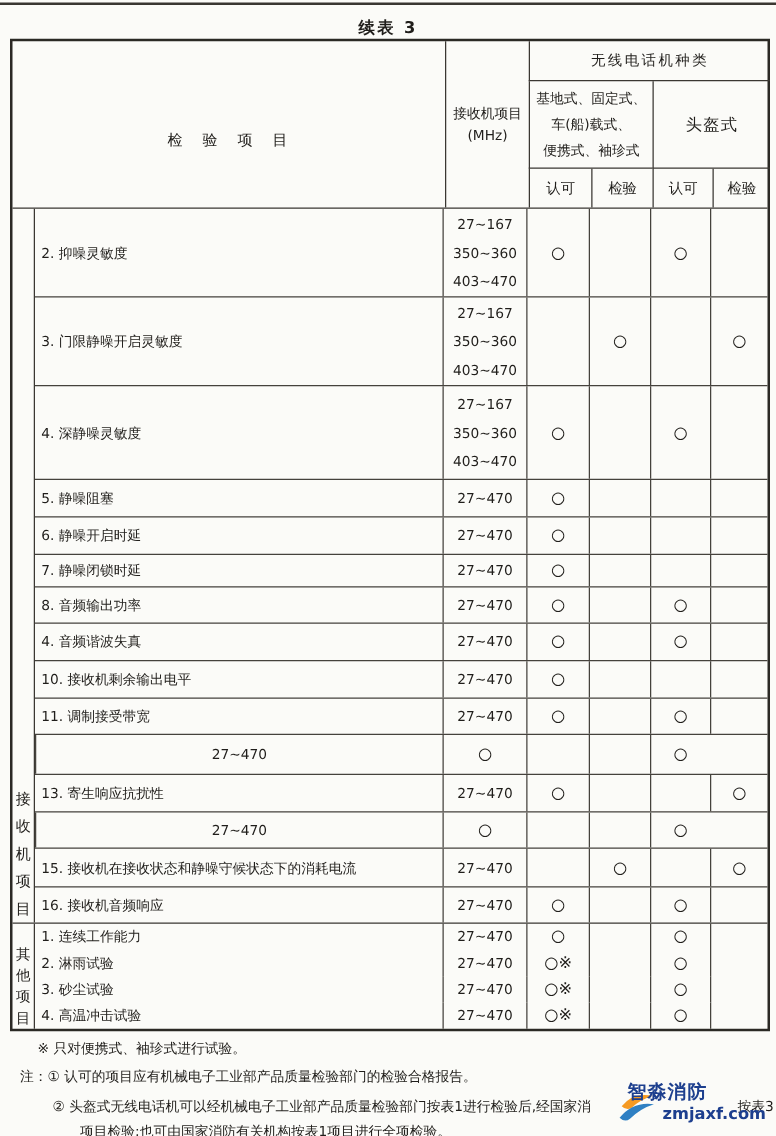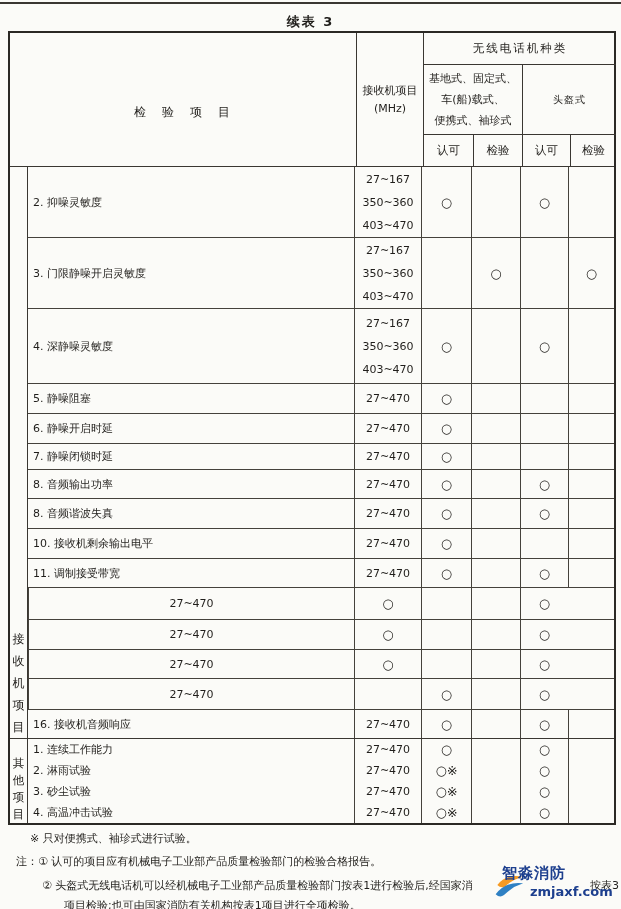--- a/index.html
+++ b/index.html
@@ -15,21 +15,21 @@
   
   .tbl { position:relative; margin-left:8px; width:608px; border:2px solid #2b2925; }
   .cellc { display:flex; align-items:center; justify-content:center; text-align:center; }
 
   .thead { display:grid; grid-template-columns:346px 67px 50px 49px 48px 46px;
            grid-template-rows:32px 70px 31px; border-bottom:1px solid #3a3732; }
   .h-item  { grid-area:1/1/4/2; font-size:12px; letter-spacing:2px;margin-top:25px; }
   .h-freq  { grid-area:1/2/4/3; border-left:1px solid #3a3732; flex-direction:column; font-size:11px; line-height:18px; }
   .h-types { grid-area:1/3/2/7; border-left:1px solid #3a3732; border-bottom:1px solid #3a3732; font-size:11.5px; letter-spacing:2px; }
   .h-g1    { grid-area:2/3/3/5; border-left:1px solid #3a3732; border-bottom:1px solid #3a3732; flex-direction:column; font-size:11px; line-height:21px; }
-  .h-g2    { grid-area:2/5/3/7; border-left:1px solid #3a3732; border-bottom:1px solid #3a3732; font-size:10px; letter-spacing:1px; }
+  .h-g2    { grid-area:2/5/3/7; border-left:1px solid #3a3732; border-bottom:1px solid #3a3732; font-size:13px; letter-spacing:1px; }
   .h-s     { border-left:1px solid #3a3732; font-size:11.5px; }
   .h-s1{grid-area:3/3/4/4;} .h-s2{grid-area:3/4/4/5;} .h-s3{grid-area:3/5/4/6;} .h-s4{grid-area:3/6/4/7;}
 
   .section { display:flex; align-items:stretch; }
   .section + .section { border-top:1px solid #3a3732; }
   .sec-label { width:20px; border-right:1px solid #3a3732; display:flex; align-items:flex-end; justify-content:center; }
   .label-text { width:13px; text-align:center; word-break:break-all; }
   .lh-wide  { font-size:12px; line-height:22px; }
   .lh-tight { font-size:11.5px; line-height:17px; }
   .rows { flex:1; display:flex; flex-direction:column; }
@@ -160,21 +160,21 @@
               <div class="cell c-item">8. 音频输出功率</div>
               <div class="cell c-freq lh23">
                 <div>27~470</div>
               </div>
               <div class="cell c-mark">○</div>
               <div class="cell c-mark"></div>
               <div class="cell c-mark">○</div>
               <div class="cell c-mark"></div>
             </div>
             <div class="row" style="height: 30px;">
-              <div class="cell c-item">8. 音频谐波失真</div>
+              <div class="cell c-item">4. 音频谐波失真</div>
               <div class="cell c-freq lh23">
                 <div>27~470</div>
               </div>
               <div class="cell c-mark">○</div>
               <div class="cell c-mark"></div>
               <div class="cell c-mark">○</div>
               <div class="cell c-mark"></div>
             </div>
             <div class="row" style="height: 30px;">
               <div class="cell c-item">10. 接收机剩余输出电平</div>
@@ -199,38 +199,40 @@
             <div class="row" style="height: 32px;">
               <div class="cell c-freq lh23">
                 <div>27~470</div>
               </div>
               <div class="cell c-mark">○</div>
               <div class="cell c-mark"></div>
               <div class="cell c-mark"></div>
               <div class="cell c-mark">○</div>
             </div>
             <div class="row" style="height: 30px;">
+              <div class="cell c-item">13. 寄生响应抗扰性</div>
               <div class="cell c-freq lh23">
                 <div>27~470</div>
               </div>
               <div class="cell c-mark">○</div>
               <div class="cell c-mark"></div>
               <div class="cell c-mark"></div>
               <div class="cell c-mark">○</div>
             </div>
             <div class="row" style="height: 29px;">
               <div class="cell c-freq lh23">
                 <div>27~470</div>
               </div>
               <div class="cell c-mark">○</div>
               <div class="cell c-mark"></div>
               <div class="cell c-mark"></div>
               <div class="cell c-mark">○</div>
             </div>
             <div class="row" style="height: 31px;">
+              <div class="cell c-item">15. 接收机在接收状态和静噪守候状态下的消耗电流</div>
               <div class="cell c-freq lh23">
                 <div>27~470</div>
               </div>
               <div class="cell c-mark"></div>
               <div class="cell c-mark">○</div>
               <div class="cell c-mark"></div>
               <div class="cell c-mark">○</div>
             </div>
             <div class="row" style="height: 29px;">
               <div class="cell c-item">16. 接收机音频响应</div>

